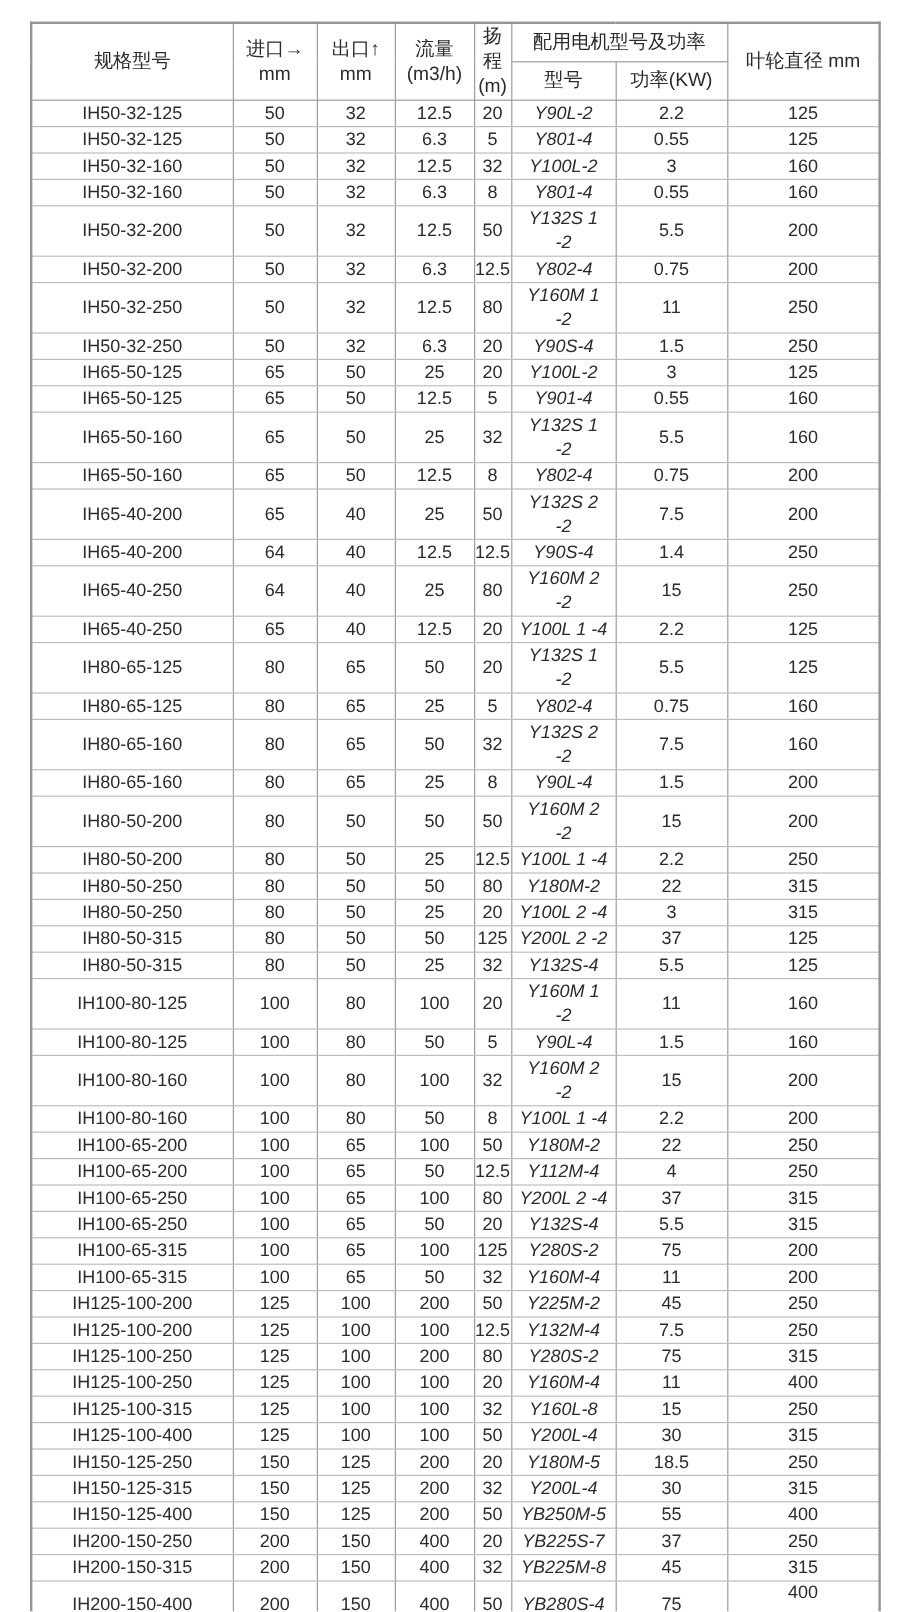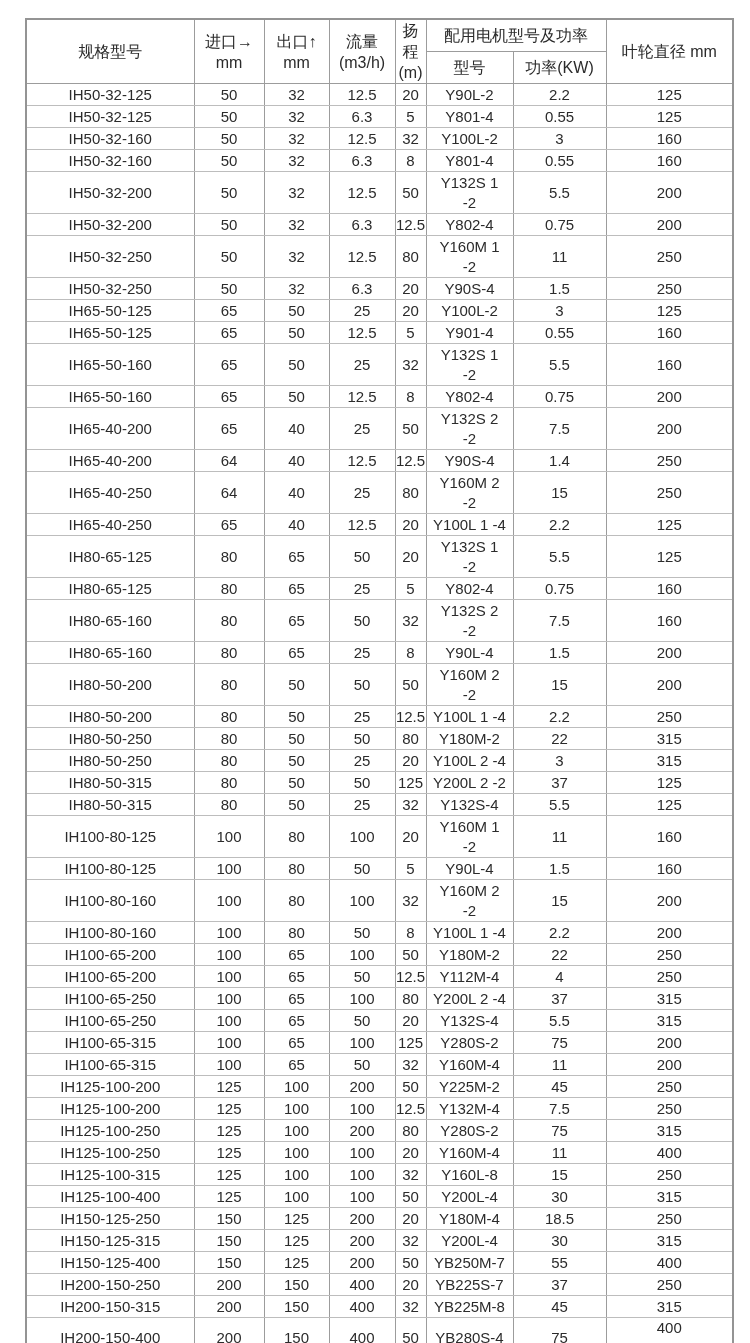--- a/index.html
+++ b/index.html
@@ -48,21 +48,21 @@
   .spec-table thead th {
     font-size: 16px;
     white-space: pre-line;
     border-bottom-color: var(--border-mid);
     border-top-color: var(--border-mid);
     line-height: 21px;
   }
   .spec-table thead tr { height: 22px; }
   .spec-table tbody tr { height: 22px; margin-top: 23px; }
   .spec-table tbody tr.tall { height: 42px; }
-  .spec-table td.col-model { white-space: pre-line; }
+  .spec-table td.col-model { white-space: pre-line; font-style: italic; }
   .spec-table td.v-top { vertical-align: top; }
   col.c-spec     { width: 168px; }
   col.c-inlet    { width: 70px; }
   col.c-outlet   { width: 65px; }
   col.c-flow     { width: 66px; }
   col.c-head     { width: 31px; }
   col.c-model    { width: 87px; }
   col.c-power    { width: 93px; }
   col.c-impeller { width: 127px; }
 </style>
@@ -530,41 +530,41 @@
           <td class="col-model">Y200L-4</td>
           <td class="col-power">30</td>
           <td class="col-impeller">315</td>
         </tr>
         <tr>
           <td class="col-spec">IH150-125-250</td>
           <td class="col-inlet">150</td>
           <td class="col-outlet">125</td>
           <td class="col-flow">200</td>
           <td class="col-head">20</td>
-          <td class="col-model">Y180M-4</td>
+          <td class="col-model">Y180M-5</td>
           <td class="col-power">18.5</td>
           <td class="col-impeller">250</td>
         </tr>
         <tr>
           <td class="col-spec">IH150-125-315</td>
           <td class="col-inlet">150</td>
           <td class="col-outlet">125</td>
           <td class="col-flow">200</td>
           <td class="col-head">32</td>
           <td class="col-model">Y200L-4</td>
           <td class="col-power">30</td>
           <td class="col-impeller">315</td>
         </tr>
         <tr>
           <td class="col-spec">IH150-125-400</td>
           <td class="col-inlet">150</td>
           <td class="col-outlet">125</td>
           <td class="col-flow">200</td>
           <td class="col-head">50</td>
-          <td class="col-model">YB250M-7</td>
+          <td class="col-model">YB250M-5</td>
           <td class="col-power">55</td>
           <td class="col-impeller">400</td>
         </tr>
         <tr>
           <td class="col-spec">IH200-150-250</td>
           <td class="col-inlet">200</td>
           <td class="col-outlet">150</td>
           <td class="col-flow">400</td>
           <td class="col-head">20</td>
           <td class="col-model">YB225S-7</td>

